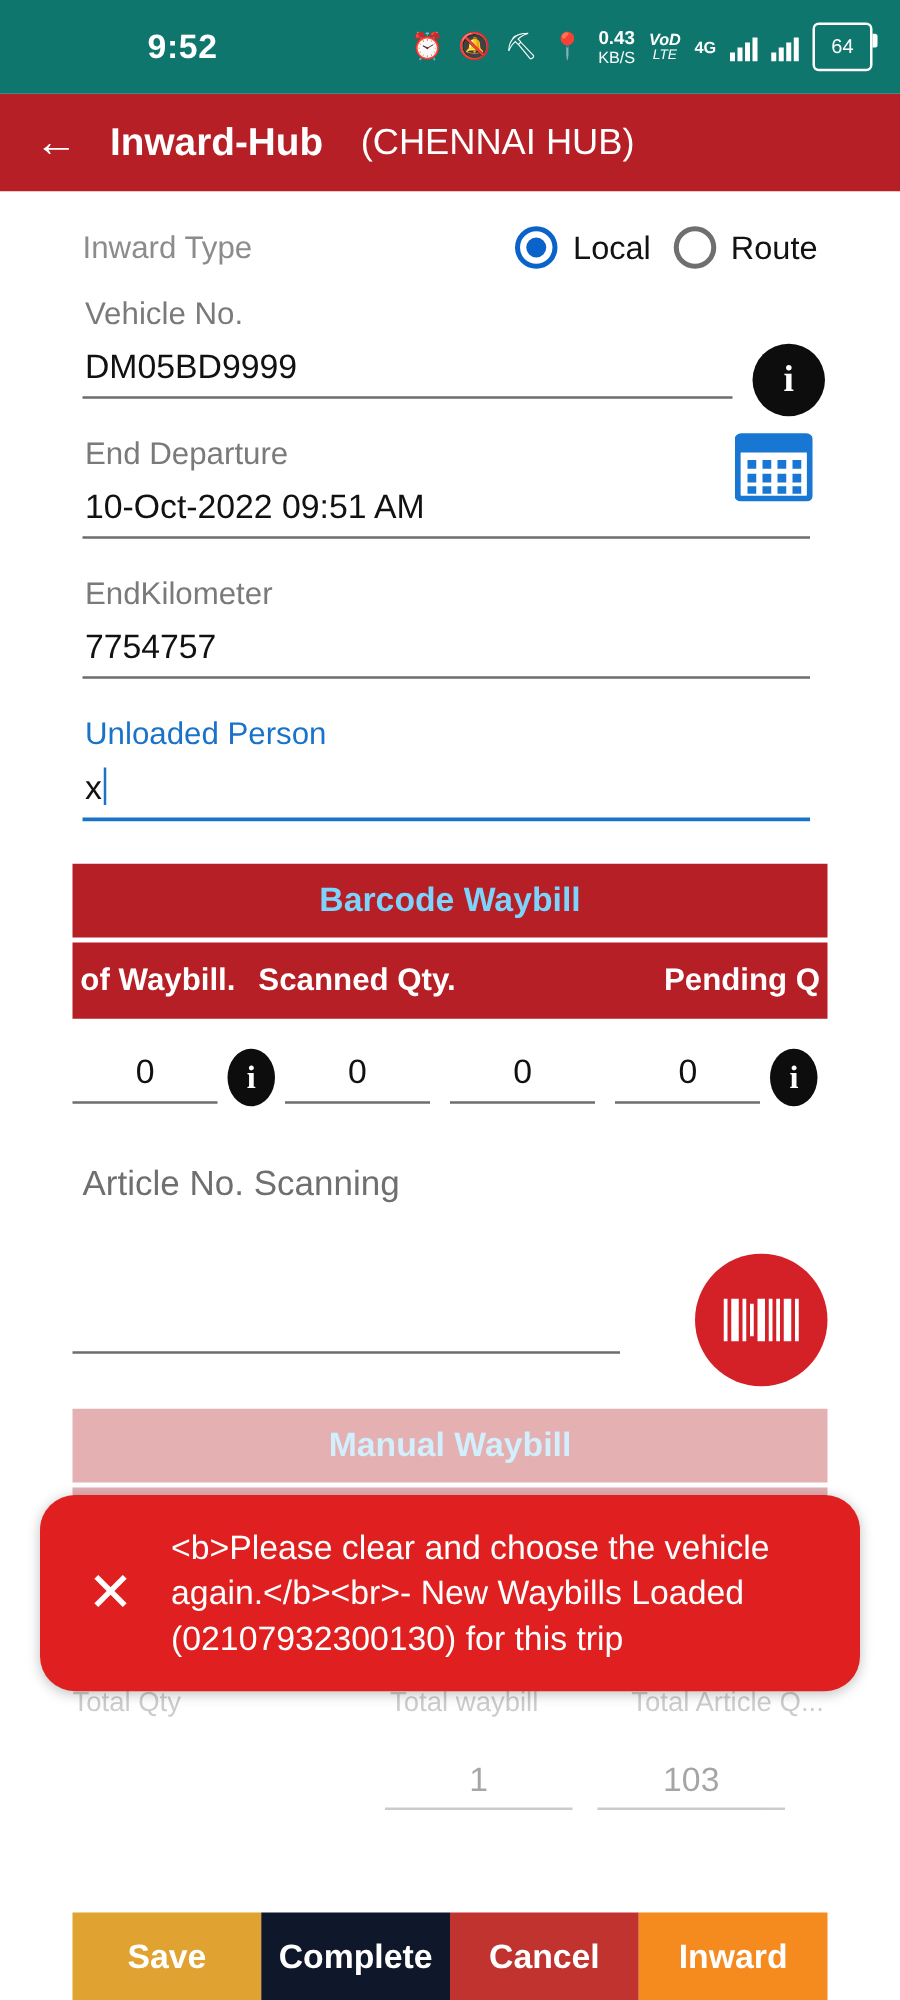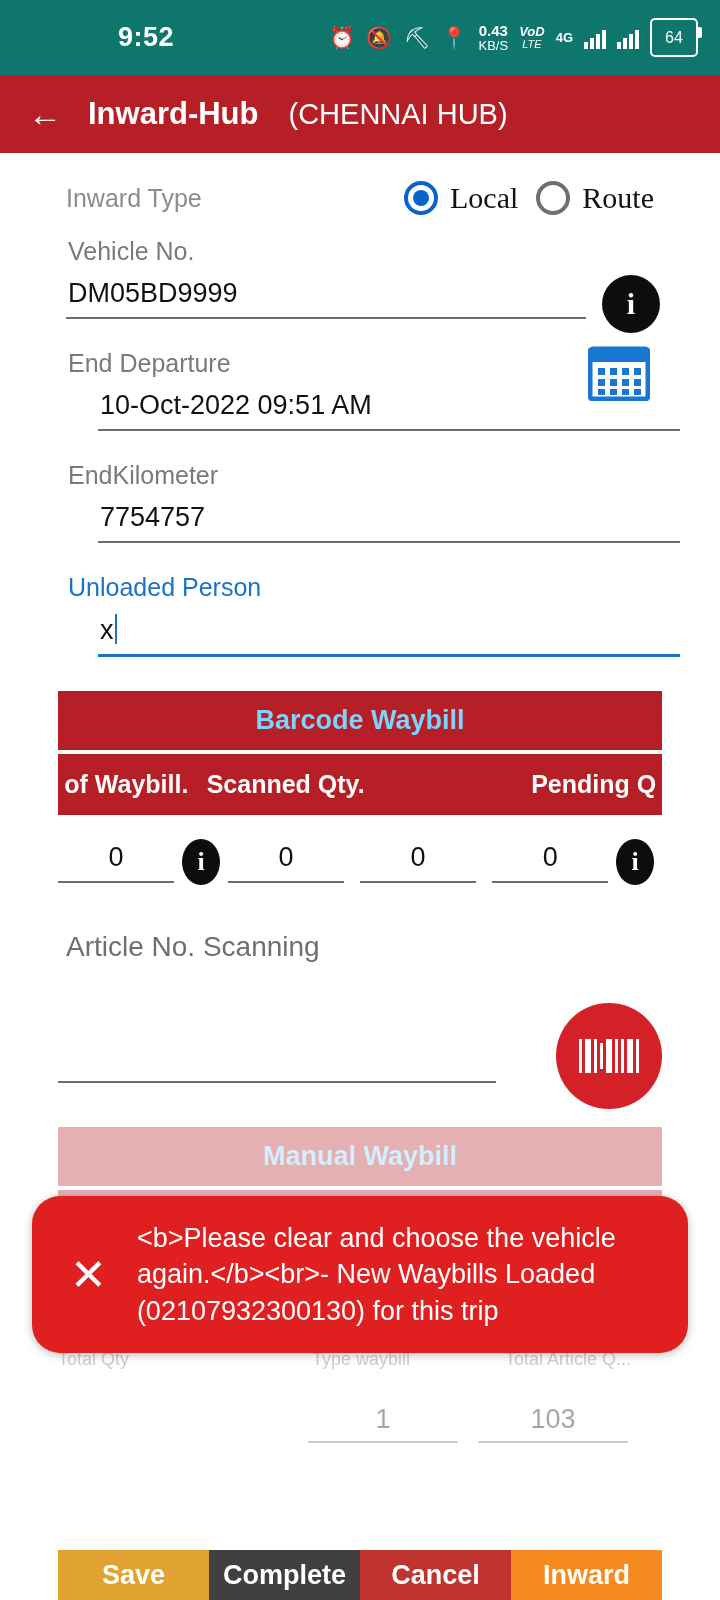--- a/index.html
+++ b/index.html
@@ -49,32 +49,32 @@
   .row-inline { display:flex; align-items:center; margin-bottom: 22px; }
   .label-muted { font-size: 25px; color:#8c8c8c; }
   .radio-group { margin-left: auto; display:flex; align-items:center; gap:18px; }
   .radio { display:flex; align-items:center; gap:12px; }
   .radio .dot {
     width:34px;height:34px;border-radius:50%;
     border:4px solid #6f6f6f; display:flex;align-items:center;justify-content:center;
   }
   .radio.on .dot { border-color:#0a63c9; }
   .radio.on .dot::after{content:"";width:16px;height:16px;border-radius:50%;background:#0a63c9;}
-  .radio span.t { font-size:30px; color:#121212;font-family:Liberation Serif, serif; }
+  .radio span.t { font-size:26px; color:#121212; }
 
   .field { margin-bottom: 6px; position:relative; }
   .field .flabel { font-size:25px; color:#7a7a7a; padding-left:2px; }
   .field .flabel.active { color:#1a73c8; }
   .field .fval {
     font-size:27px; color:#111; padding: 12px 2px 8px 2px;
     border-bottom: 2px solid #6d6d6d; min-height:48px;
   }
   .field .fval.blue-line { border-bottom: 3px solid #1a73c8; }
   .field.short .fval { width: 520px; }
-  .field.mid .fval { width: 582px; margin-left: 32px; }
+  .field.mid .fval { width: 582px; }
   .caret { display:inline-block; width:2px; height:30px; background:#1a73c8; vertical-align:-5px; margin-left:1px; }
 
   .info-badge {
     position:absolute; right:-6px; top:4px;
     width:58px;height:58px;border-radius:50%;background:#0d0d0d;color:#fff;
     display:flex;align-items:center;justify-content:center;
     font-size:30px; font-weight:700; font-family:"Liberation Serif", serif;
   }
   .cal-icon { position:absolute; right:4px; top:-6px; width:62px;height:58px; }
   .spacer-24 { height:24px; }
@@ -113,38 +113,38 @@
   }
   .barcode-glyph { display:flex; gap:3px; align-items:center; height:44px; }
   .barcode-glyph i { display:block; width:3px; height:34px; background:#fff; }
   .barcode-glyph i.w { width:6px; }
   .barcode-glyph i.s { height:26px; }
 
   .manual-block { margin-top: 44px; }
 
   .tot-row { display:flex; align-items:center; margin-top: 34px; }
   .tot-cell { width:150px;text-align:center;font-size:27px;border-bottom:2px solid #6d6d6d;padding-bottom:6px; }
-  .tot-labels { display:flex; margin-top:28px; font-size:18px; color:#6f6f6f;gap:36px; }
+  .tot-labels { display:flex; margin-top:28px; font-size:22px; color:#6f6f6f;gap:36px; }
 
   
   .toast {
     position:absolute; left:32px; right:32px; top:1196px;
     background:#e02020; color:#fff; border-radius:28px;
     display:flex; align-items:center; padding: 24px 28px;
     box-shadow: 0 2px 10px rgba(0,0,0,.25);
   }
   .toast .x { font-size:44px; line-height:1; margin:0 30px 0 10px; font-weight:300;}
   .toast .msg { font-size:27px; line-height:1.35; }
 
   
-  .btnbar { position:absolute; left:58px; right:58px; bottom:0; display:flex; height:50px; }
+  .btnbar { position:absolute; left:58px; right:58px; bottom:0; display:flex; height:70px; }
   .btn { flex:1; display:flex;align-items:center;justify-content:center;
          color:#fff;font-size:27px;font-weight:700; }
   .btn.save{background:#e0a230;}
-  .btn.complete{background:#404040;}
+  .btn.complete{background:#0f172a;}
   .btn.cancel{background:#c0332f;}
   .btn.inward{background:#f58a1f;}
 
   .faded { opacity:.35; }
 </style>
 </head>
 <body>
 
 <div class="screen">
 
@@ -296,21 +296,21 @@
     </div>
     <div class="num-row">
       <div class="num-cell">1</div>
       <div class="num-cell" style="margin-left:10px;">103</div>
       <div class="num-cell" style="margin-left:10px;">103</div>
       <div class="num-cell" style="margin-left:10px;">0</div>
       <div class="dot-i">i</div>
     </div>
     <div class="tot-labels">
       <div style="width:250px">Total Qty</div>
-      <div style="width:180px">Type waybill</div>
+      <div style="width:180px">Total waybill</div>
       <div style="width:180px">Total Article Q...</div>
     </div>
     <div class="tot-row">
       <div style="width:250px"></div>
       <div class="tot-cell">1</div>
       <div class="tot-cell" style="margin-left:20px;">103</div>
     </div>
   </div>
 
   <div class="toast">

